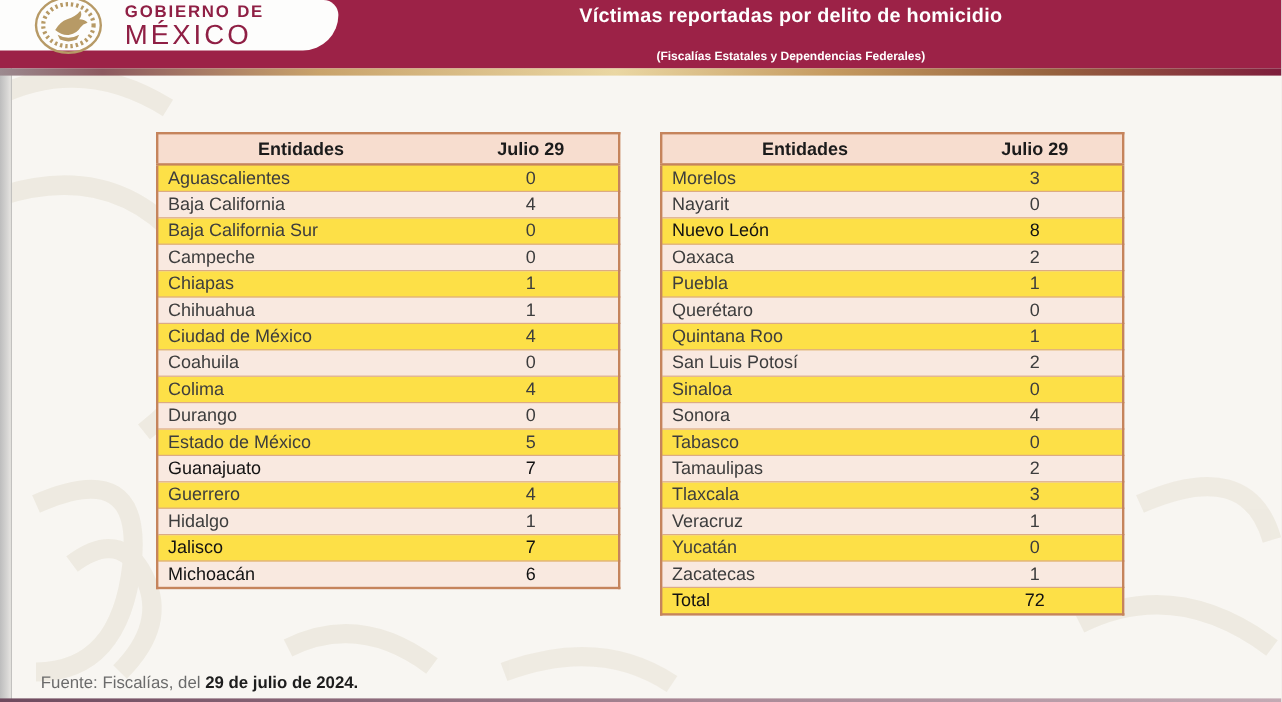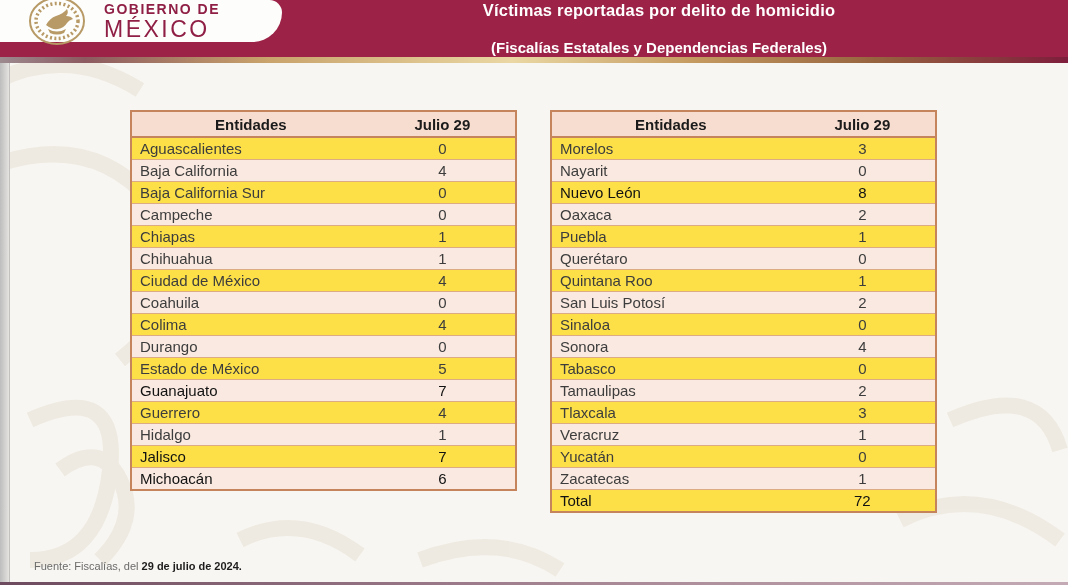--- a/index.html
+++ b/index.html
@@ -22,41 +22,41 @@
     border-top-right-radius:22px;border-bottom-right-radius:52px;
     display:flex;align-items:center;padding-left:18px;box-sizing:border-box;}
   .seal{width:78px;height:50px;flex:0 0 auto;margin-right:8px;}
   .logo-text{line-height:1;color:#8f1f44;}
   .logo-line1{font-size:14px;font-weight:bold;letter-spacing:1.5px;}
   .logo-line2{font-size:23px;font-weight:normal;letter-spacing:2.5px;margin-top:2px;}
   .title-block{position:absolute;left:265px;right:15px;top:0;height:57px;
     display:flex;flex-direction:column;align-items:center;justify-content:center;
     color:#ffffff;font-weight:bold;text-align:center;gap:16px;}
   .title-line1{font-size:16.5px;letter-spacing:.2px;}
-  .title-line2{font-size:15px;margin-top:3px;}
+  .title-line2{font-size:10px;margin-top:3px;}
 
   
   .data-table{position:absolute;top:110px;width:387px;border-collapse:collapse;
     border:2px solid #c5845c;background:#fefdfc;}
   .tbl-left{left:130px;}
   .tbl-right{left:550px;}
   .data-table th{background:#f7ddcf;border-bottom:2px solid #c5845c;
     font-size:15px;font-weight:bold;color:#1b1b1b;height:22px;padding:1px 4px;}
   .data-table th.col-entity{width:62%;}
   .data-table th.col-value{width:38%;}
   .data-table td{border-bottom:1px solid #dcab84;font-size:15px;color:#3d3d3d;
     height:21px;padding:0 4px;}
   .data-table td.entity{text-align:left;padding-left:8px;}
   .data-table td.value{text-align:center;}
   .data-table tr.stripe td{background:#f9e9e0;}
   .data-table tr.plain td{background:#fde047;margin-left:16px;}
   .data-table tr.bold td{font-weight:normal;color:#121212;}
 
   
-  .footer{position:absolute;left:34px;top:560px;font-size:11px;color:#6b6b6b;}
+  .footer{position:absolute;left:34px;top:560px;font-size:14px;color:#6b6b6b;}
   .footer b{color:#1d1d1d;}
   .bottom-line{position:absolute;left:0;bottom:0;width:1068px;height:3px;
     background:linear-gradient(90deg,#6e4a5e,#a88795 55%,#c3aab4);}
 </style>
 </head>
 <body>
 
 <div class="page">
 
   <svg class="watermark" width="1068" height="585" viewBox="0 0 1068 585" fill="none">

